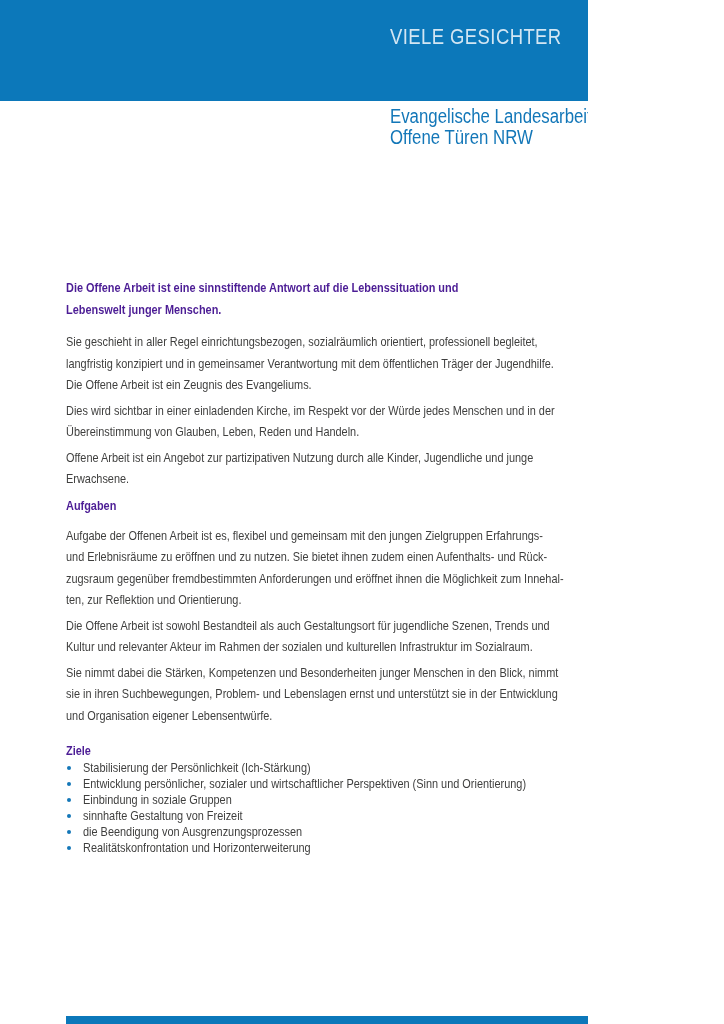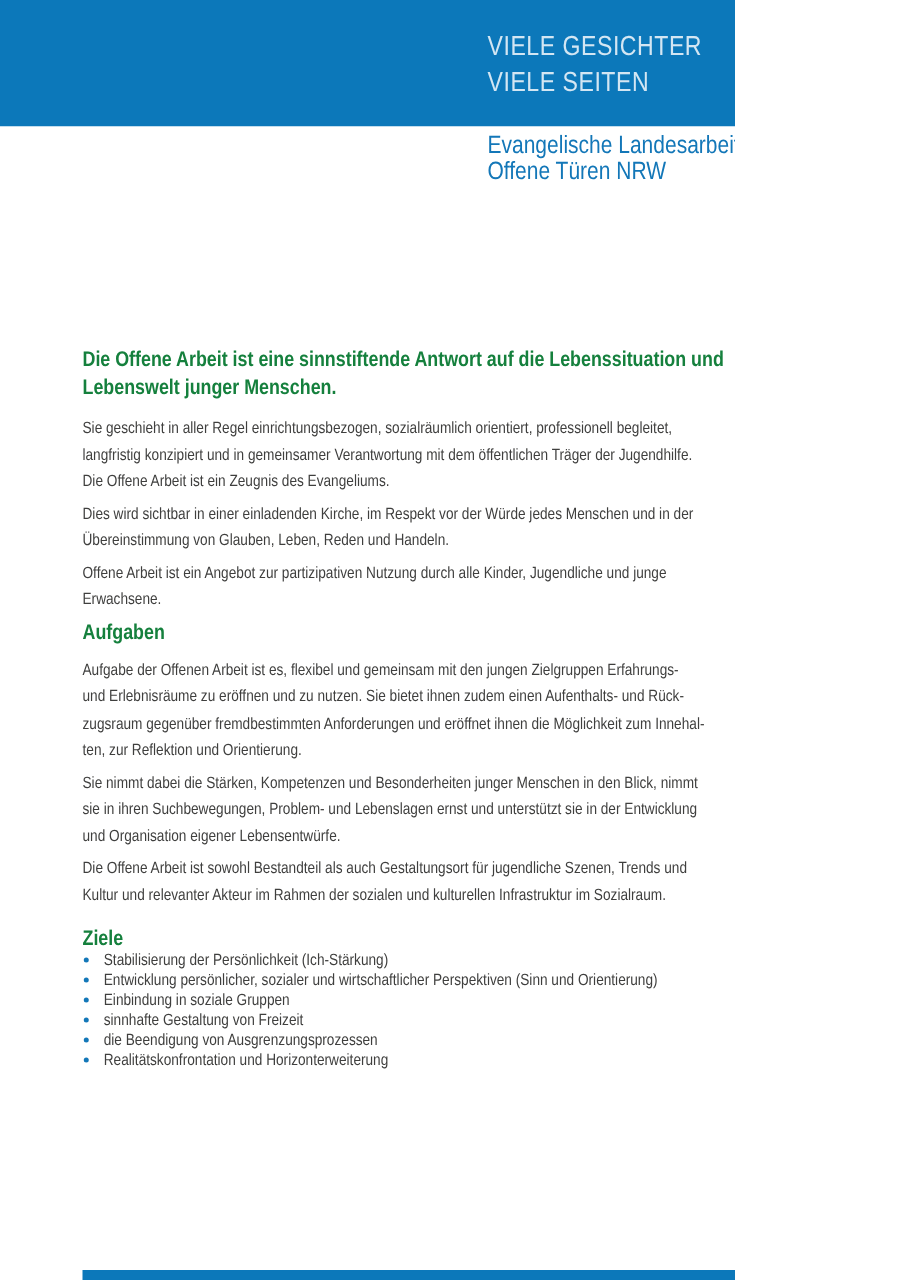--- a/index.html
+++ b/index.html
@@ -23,21 +23,21 @@
     color:#ffffff;font-family:"Liberation Serif",serif;
     font-size:13px;letter-spacing:2.5px;font-weight:400;
   }
   
   .subheader{position:absolute;left:390px;top:106px;color:#1377b8;
     font-size:20px;line-height:21px;}
 
   
   .content{position:absolute;left:66px;top:277px;width:640px;color:#3f3f3e;}
   .content h1,.content h2{
-    margin:0 0 10px 0;color:#15803d;font-size:17px;line-height:22px;font-weight:700;
+    margin:0 0 10px 0;color:#4c1d95;font-size:13px;line-height:22px;font-weight:700;
   }
   .content h2{margin:5px 0 8px 0;}
   .content h2.ziele{margin-top:14px;margin-bottom:0;}
   .content p{margin:0 0 4px 0;font-size:13px;line-height:21.5px;font-weight:400;}
   .bullets{list-style:none;margin:-2px 0 0 0;padding:0;}
   .bullets li{position:relative;padding-left:17px;font-size:13px;line-height:16px;}
   .bullets li .dot{
     position:absolute;left:1px;top:6px;width:4px;height:4px;border-radius:50%;
     background:#1377b8;
   }
@@ -45,21 +45,20 @@
   .footer-bar{position:absolute;left:66px;right:0;bottom:0;height:8px;background:#0c78ba;}
 </style>
 </head>
 <body>
 
 <div class="page">
 
   <div class="banner">
     <div class="banner-title">
       <div><span class="squeeze">VIELE GESICHTER</span></div>
-      <div><span class="squeeze">VIELE SEITEN</span></div>
     </div>
     <div class="logo">
       <svg width="50" height="72" viewBox="0 0 50 72">
         <g fill="none" stroke="#ffffff" stroke-width="3.4">
           <path d="M30 3 L30 55 Q30 64 20 65"></path>
           <path d="M17 15 L43 15"></path>
           <path d="M30 34 A15.5 15.5 0 1 0 31.5 58"></path>
           <path d="M27 41 A8.5 8.5 0 1 0 27.5 51"></path>
         </g>
       </svg>
@@ -82,25 +81,25 @@
     <p><span class="squeeze">Dies wird sichtbar in einer einladenden Kirche, im Respekt vor der Würde jedes Menschen und in der
 Übereinstimmung von Glauben, Leben, Reden und Handeln.</span></p>
     <p><span class="squeeze">Offene Arbeit ist ein Angebot zur partizipativen Nutzung durch alle Kinder, Jugendliche und junge
 Erwachsene.</span></p>
 
     <h2><span class="squeeze">Aufgaben</span></h2>
     <p><span class="squeeze">Aufgabe der Offenen Arbeit ist es, flexibel und gemeinsam mit den jungen Zielgruppen Erfahrungs-
 und Erlebnisräume zu eröffnen und zu nutzen. Sie bietet ihnen zudem einen Aufenthalts- und Rück-
 zugsraum gegenüber fremdbestimmten Anforderungen und eröffnet ihnen die Möglichkeit zum Innehal-
 ten, zur Reflektion und Orientierung.</span></p>
+    <p><span class="squeeze">Die Offene Arbeit ist sowohl Bestandteil als auch Gestaltungsort für jugendliche Szenen, Trends und
+Kultur und relevanter Akteur im Rahmen der sozialen und kulturellen Infrastruktur im Sozialraum.</span></p>
     <p><span class="squeeze">Sie nimmt dabei die Stärken, Kompetenzen und Besonderheiten junger Menschen in den Blick, nimmt
 sie in ihren Suchbewegungen, Problem- und Lebenslagen ernst und unterstützt sie in der Entwicklung
 und Organisation eigener Lebensentwürfe.</span></p>
-    <p><span class="squeeze">Die Offene Arbeit ist sowohl Bestandteil als auch Gestaltungsort für jugendliche Szenen, Trends und
-Kultur und relevanter Akteur im Rahmen der sozialen und kulturellen Infrastruktur im Sozialraum.</span></p>
 
     <h2 class="ziele"><span class="squeeze">Ziele</span></h2>
     <ul class="bullets">
       <li><span class="dot"></span><span class="squeeze">Stabilisierung der Persönlichkeit (Ich-Stärkung)</span></li>
       <li><span class="dot"></span><span class="squeeze">Entwicklung persönlicher, sozialer und wirtschaftlicher Perspektiven (Sinn und Orientierung)</span></li>
       <li><span class="dot"></span><span class="squeeze">Einbindung in soziale Gruppen</span></li>
       <li><span class="dot"></span><span class="squeeze">sinnhafte Gestaltung von Freizeit</span></li>
       <li><span class="dot"></span><span class="squeeze">die Beendigung von Ausgrenzungsprozessen</span></li>
       <li><span class="dot"></span><span class="squeeze">Realitätskonfrontation und Horizonterweiterung</span></li>
     </ul>

